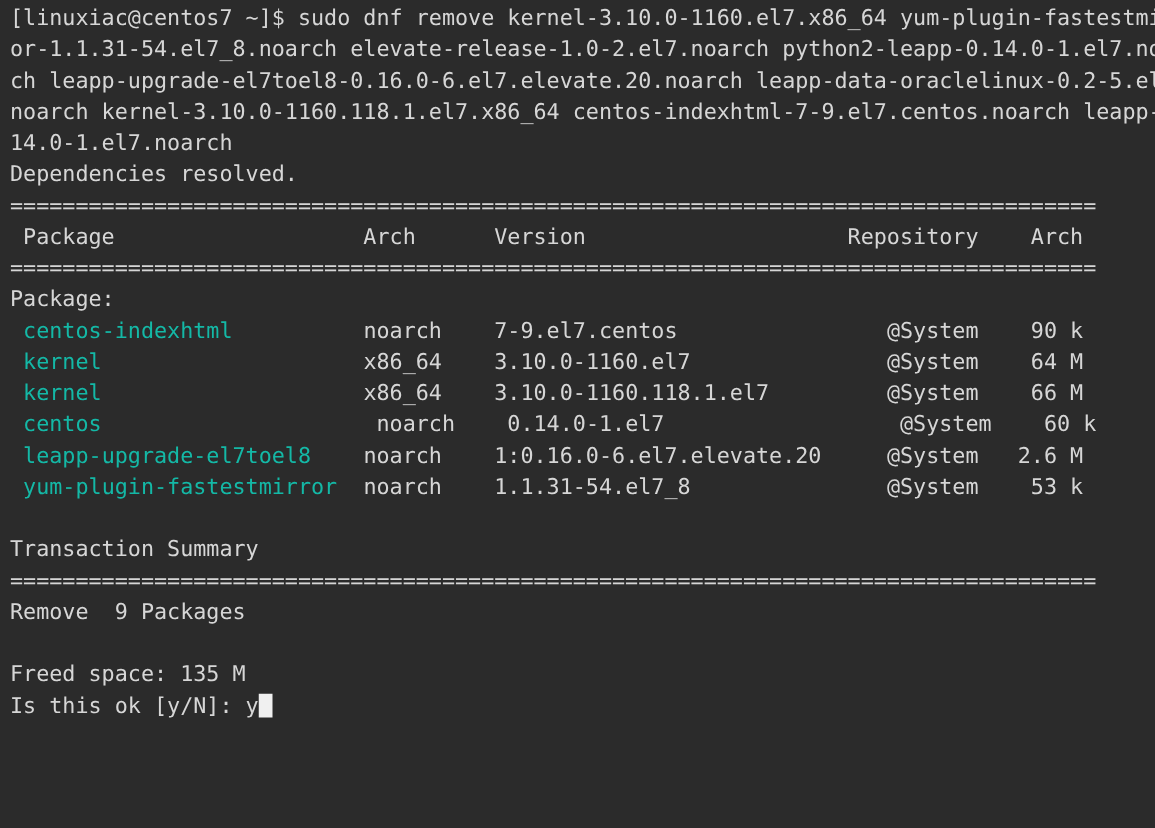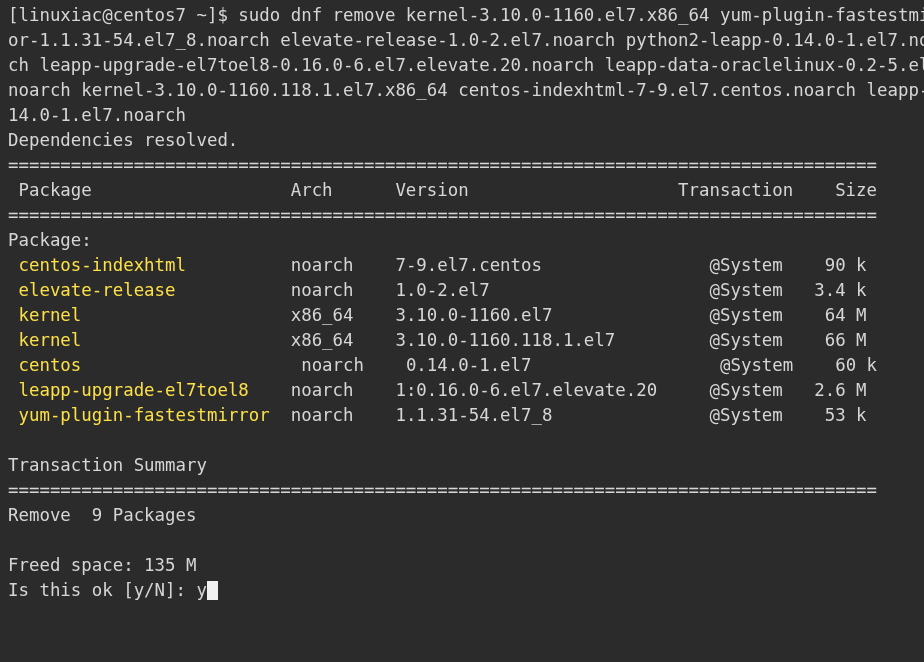--- a/index.html
+++ b/index.html
@@ -20,21 +20,21 @@
     letter-spacing: 0px;
     color: #d6d6d6;
     -webkit-font-smoothing: antialiased;
   }
   .line {
     white-space: pre;
     height: 25px;
     font-variant-ligatures: none;
   }
   .pkg {
-    color: #fde047;
+    color: #14b8a6;
   }
   .cursor {
     display: inline-block;
     width: 11.1px;
     height: 19px;
     background: #f0f0f0;
     vertical-align: -4px;
   }
   .sep {
     white-space: pre;
@@ -50,29 +50,28 @@
   <div class="line">[linuxiac@centos7 ~]$ sudo dnf remove kernel-3.10.0-1160.el7.x86_64 yum-plugin-fastestmirr</div>
   <div class="line">or-1.1.31-54.el7_8.noarch elevate-release-1.0-2.el7.noarch python2-leapp-0.14.0-1.el7.noar</div>
   <div class="line">ch leapp-upgrade-el7toel8-0.16.0-6.el7.elevate.20.noarch leapp-data-oraclelinux-0.2-5.el7.</div>
   <div class="line">noarch kernel-3.10.0-1160.118.1.el7.x86_64 centos-indexhtml-7-9.el7.centos.noarch leapp-0.</div>
   <div class="line">14.0-1.el7.noarch</div>
 
   <div class="line">Dependencies resolved.</div>
 
   <div class="sep">===================================================================================</div>
 
-  <div class="line"> Package                   Arch      Version                    Transaction    Size</div>
+  <div class="line"> Package                   Arch      Version                    Repository    Arch</div>
 
   <div class="sep">===================================================================================</div>
 
   <div class="line">Package:</div>
 
   <div id="table-body">
       <div class="line"> <span class="pkg">centos-indexhtml</span><span>          noarch    7-9.el7.centos                @System    90 k</span></div>
-      <div class="line"> <span class="pkg">elevate-release</span><span>           noarch    1.0-2.el7                     @System   3.4 k</span></div>
       <div class="line"> <span class="pkg">kernel</span><span>                    x86_64    3.10.0-1160.el7               @System    64 M</span></div>
       <div class="line"> <span class="pkg">kernel</span><span>                    x86_64    3.10.0-1160.118.1.el7         @System    66 M</span></div>
       <div class="line"> <span class="pkg">centos</span><span>                     noarch    0.14.0-1.el7                  @System    60 k</span></div>
       <div class="line"> <span class="pkg">leapp-upgrade-el7toel8</span><span>    noarch    1:0.16.0-6.el7.elevate.20     @System   2.6 M</span></div>
       <div class="line"> <span class="pkg">yum-plugin-fastestmirror</span><span>  noarch    1.1.31-54.el7_8               @System    53 k</span></div>
     </div>
 
   <div class="line"> </div>
 
   <div class="line">Transaction Summary</div>

